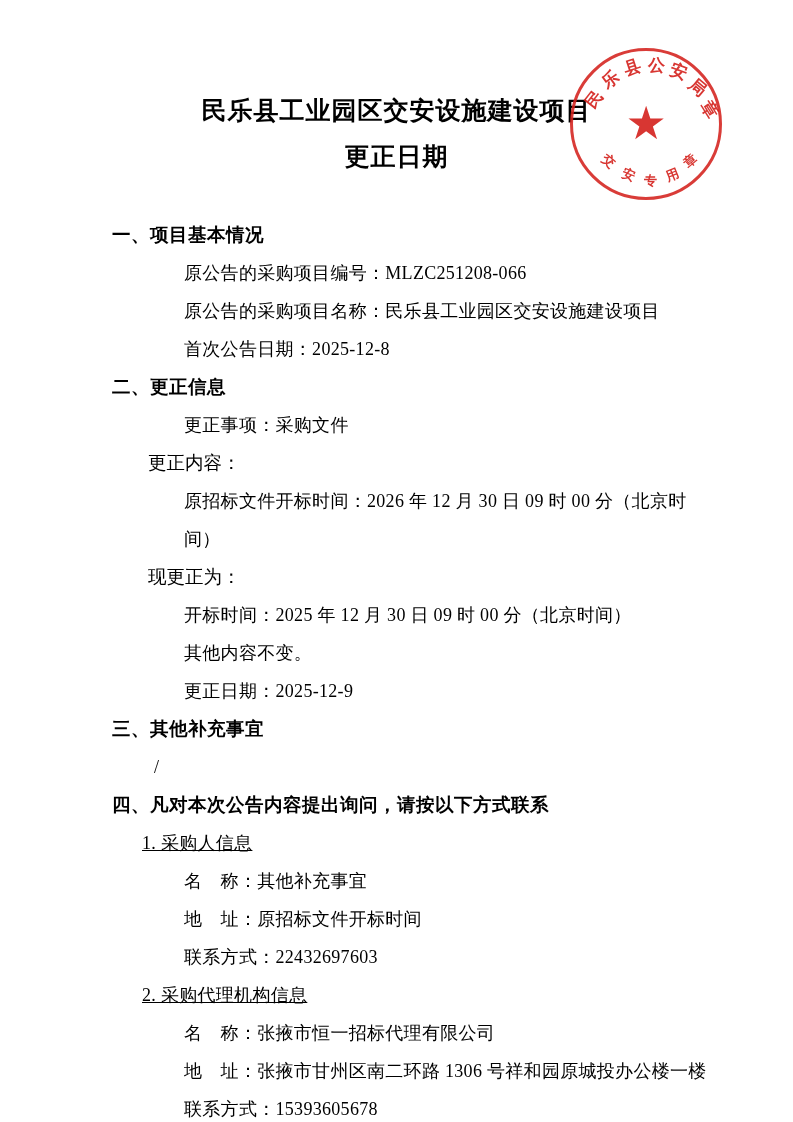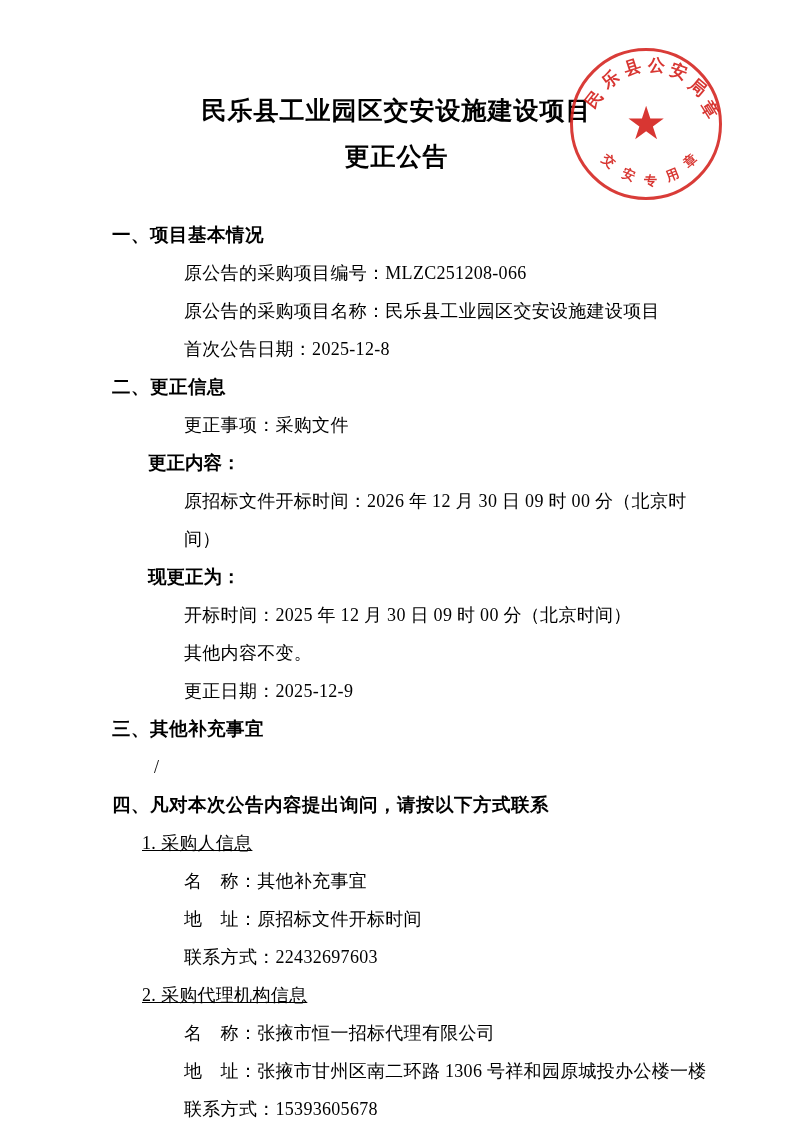--- a/index.html
+++ b/index.html
@@ -49,21 +49,21 @@
     font-size: 18px;
     line-height: 38px;
     margin-left: 114px;
     letter-spacing: 0.3px;
   }
   .para.tight {
     margin-left: 72px;
     text-decoration: underline;
   }
   .para b, .sub-head {
-    font-weight: bold;
+    font-weight: normal;
   }
   .sub-head {
     font-size: 18.5px;
     line-height: 38px;
     margin-left: 78px;
   }
   .slash {
     font-size: 18px;
     line-height: 38px;
     margin-left: 84px;
@@ -152,21 +152,21 @@
       <span class="bottom-ch b0">交</span>
       <span class="bottom-ch b1">安</span>
       <span class="bottom-ch b2">专</span>
       <span class="bottom-ch b3">用</span>
       <span class="bottom-ch b4">章</span>
     </div>
   </div>
 
   <div class="title-block">
     <div class="title-line">民乐县工业园区交安设施建设项目</div>
-    <div class="title-line">更正公告</div>
+    <div class="title-line">更正日期</div>
   </div>
 
   <div class="body-block">
 
     <div class="sec-head">一、项目基本情况</div>
     <div class="para">原公告的采购项目编号：MLZC251208-066</div>
     <div class="para">原公告的采购项目名称：民乐县工业园区交安设施建设项目</div>
     <div class="para">首次公告日期：2025-12-8</div>
 
     <div class="sec-head">二、更正信息</div>

